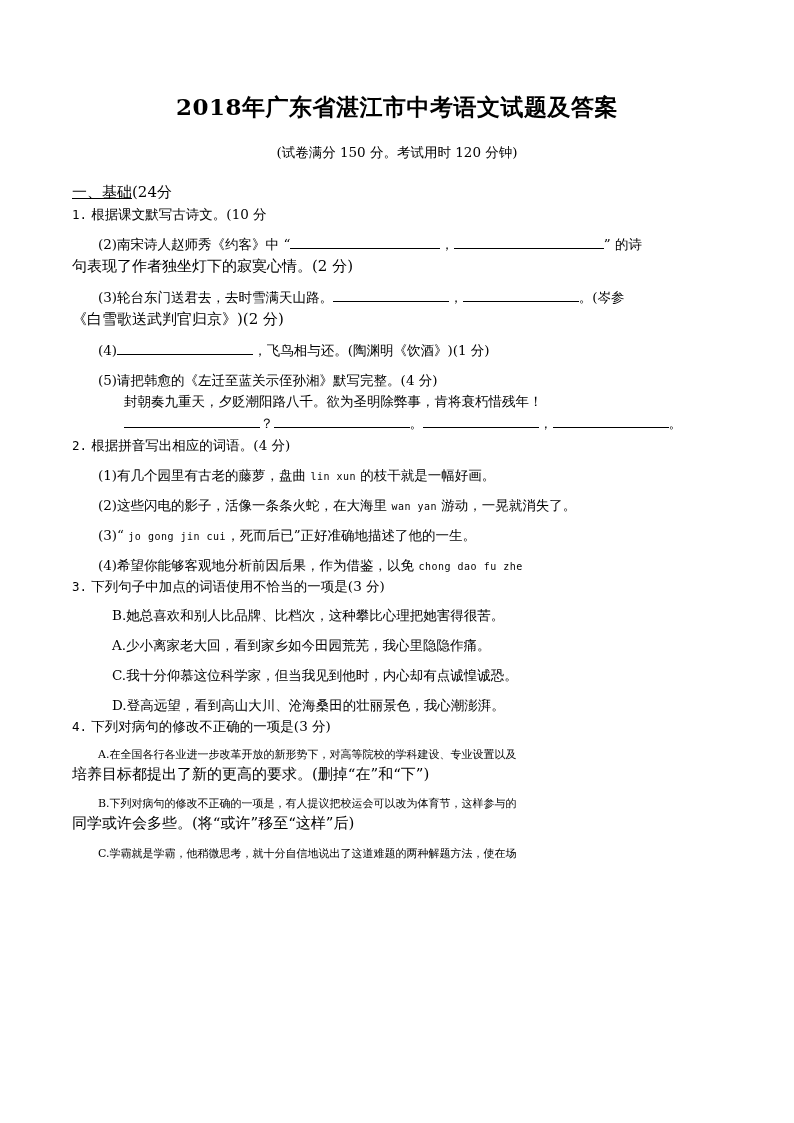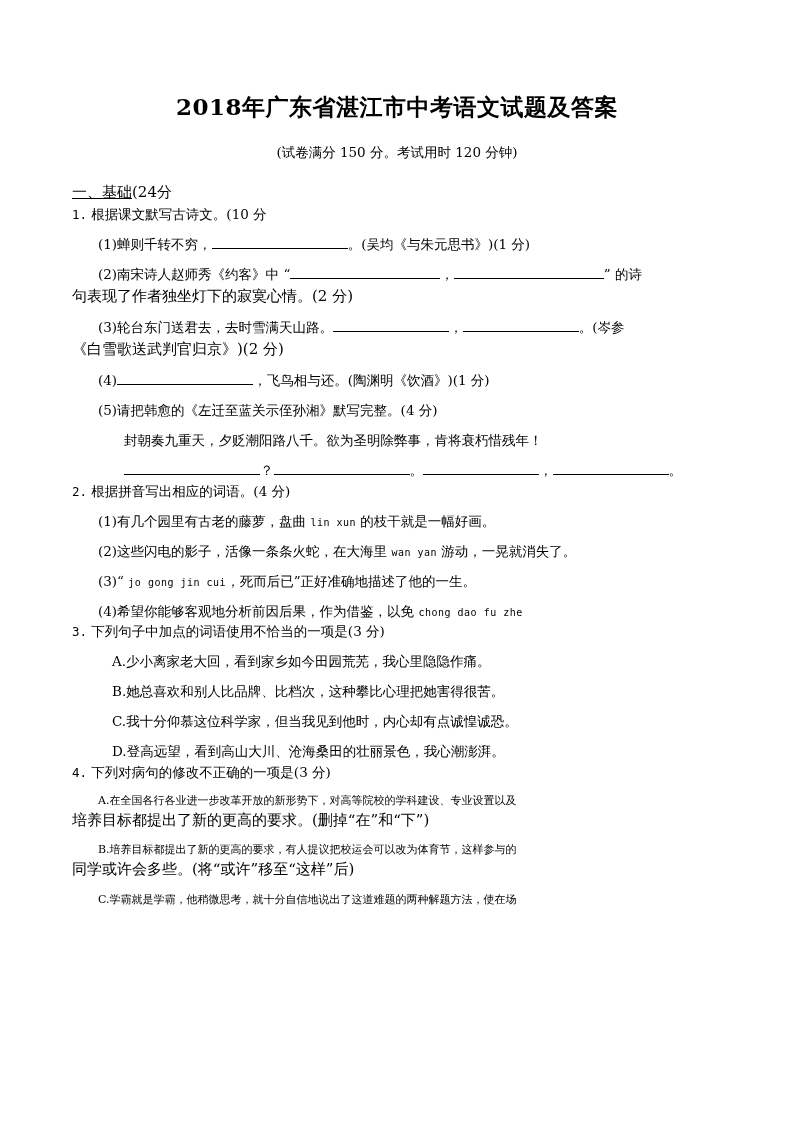--- a/index.html
+++ b/index.html
@@ -82,23 +82,24 @@
     padding-left: 40px;
   }
   .opt2 {
     font-size: 11px;
     margin: 9px 0 0 0;
     line-height: 1.55;
     padding-left: 26px;
   }
   .poem {
     font-size: 13.5px;
-    margin: 9px 0 0 0;
+    margin: 1px 0 0 0;
     line-height: 1.55;
     padding-left: 52px;
+    font-family: Liberation Serif, serif;
   }
   .blank {
     display: inline-block;
     border-bottom: 1px solid #000;
     height: 0.95em;
     vertical-align: baseline;
   }
   .b-md { width: 116px; }
   .b-lg { width: 136px; }
   .b-xl { width: 150px; }
@@ -114,21 +115,20 @@
 <div class="page">
 
   <h1 class="doc-title">2018年广东省湛江市中考语文试题及答案</h1>
 
   <p class="doc-subtitle">(试卷满分 150 分。考试用时 120 分钟)</p>
 
   <p class="section-head"><span class="u">一、基础</span><span>(24分</span></p>
 
   <p class="q"><span class="q-num">1.</span> <span>根据课文默写古诗文。(10 分</span></p>
 
-  <p class="sub flow"><span>(1)蝉则千转不穷，</span><span class="blank b-lg"></span><span>。(吴均《与朱元思书》)(1 分)</span></p>
 
   <p class="sub flow"><span>(2)南宋诗人赵师秀《约客》中 “</span><span class="blank b-xl"></span><span>，</span><span class="blank b-xl"></span><span>” 的诗</span></p>
   <p class="cont">句表现了作者独坐灯下的寂寞心情。(2 分)</p>
 
   <p class="sub flow"><span>(3)轮台东门送君去，去时雪满天山路。</span><span class="blank b-md"></span><span>，</span><span class="blank b-md"></span><span>。(岑参</span></p>
   <p class="cont">《白雪歌送武判官归京》)(2 分)</p>
 
   <p class="sub flow"><span>(4)</span><span class="blank b-lg"></span><span>，飞鸟相与还。(陶渊明《饮酒》)(1 分)</span></p>
 
   <p class="sub flow">(5)请把韩愈的《左迁至蓝关示侄孙湘》默写完整。(4 分)</p>
@@ -141,28 +141,28 @@
   <p class="sub nowrapfix"><span>(1)有几个园里有古老的藤萝，盘曲 </span><span class="pinyin">lin xun</span><span> 的枝干就是一幅好画。</span></p>
 
   <p class="sub nowrapfix"><span>(2)这些闪电的影子，活像一条条火蛇，在大海里 </span><span class="pinyin">wan yan</span><span> 游动，一晃就消失了。</span></p>
 
   <p class="sub nowrapfix"><span>(3)“ </span><span class="pinyin">jo gong jin cui</span><span>，死而后已”正好准确地描述了他的一生。</span></p>
 
   <p class="sub nowrapfix"><span>(4)希望你能够客观地分析前因后果，作为借鉴，以免 </span><span class="pinyin">chong dao fu zhe</span><span></span></p>
 
   <p class="q"><span class="q-num">3.</span> <span>下列句子中加点的词语使用不恰当的一项是(3 分)</span></p>
 
+  <p class="opt">B.她总喜欢和别人比品牌、比档次，这种攀比心理把她害得很苦。</p>
   <p class="opt">A.少小离家老大回，看到家乡如今田园荒芜，我心里隐隐作痛。</p>
-  <p class="opt">B.她总喜欢和别人比品牌、比档次，这种攀比心理把她害得很苦。</p>
   <p class="opt">C.我十分仰慕这位科学家，但当我见到他时，内心却有点诚惶诚恐。</p>
   <p class="opt">D.登高远望，看到高山大川、沧海桑田的壮丽景色，我心潮澎湃。</p>
 
   <p class="q"><span class="q-num">4.</span> <span>下列对病句的修改不正确的一项是(3 分)</span></p>
 
   <p class="opt2">A.在全国各行各业进一步改革开放的新形势下，对高等院校的学科建设、专业设置以及</p>
   <p class="cont">培养目标都提出了新的更高的要求。(删掉“在”和“下”)</p>
 
-  <p class="opt2">B.培养目标都提出了新的更高的要求，有人提议把校运会可以改为体育节，这样参与的</p>
+  <p class="opt2">B.下列对病句的修改不正确的一项是，有人提议把校运会可以改为体育节，这样参与的</p>
   <p class="cont">同学或许会多些。(将“或许”移至“这样”后)</p>
 
   <p class="opt2">C.学霸就是学霸，他稍微思考，就十分自信地说出了这道难题的两种解题方法，使在场</p>
 
 </div>
 
 </body></html>

